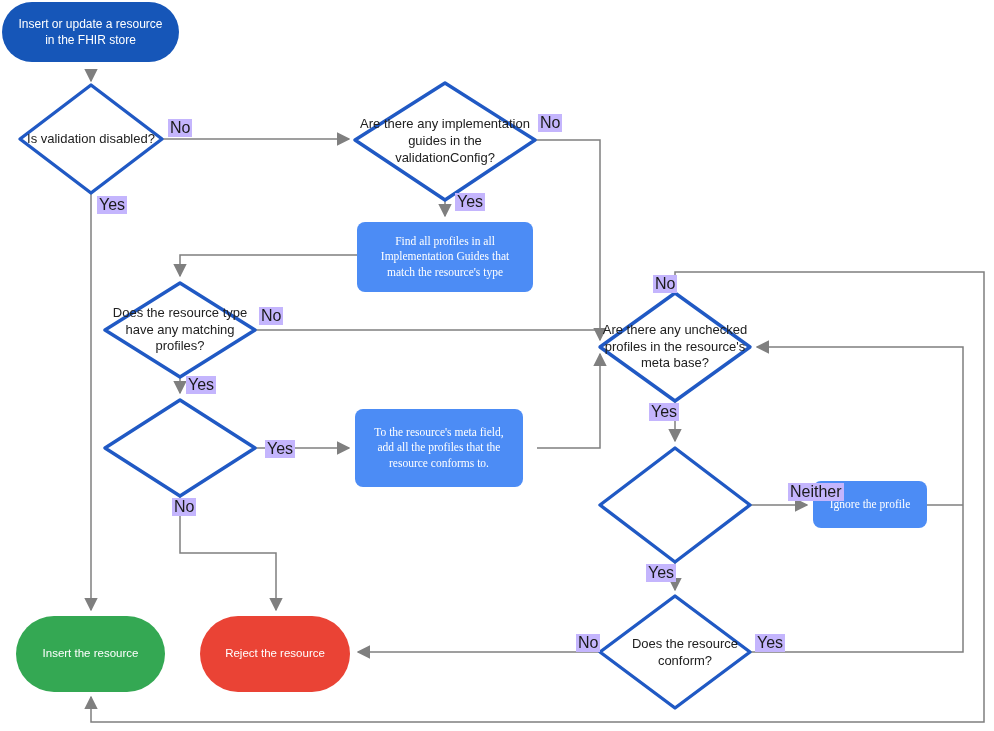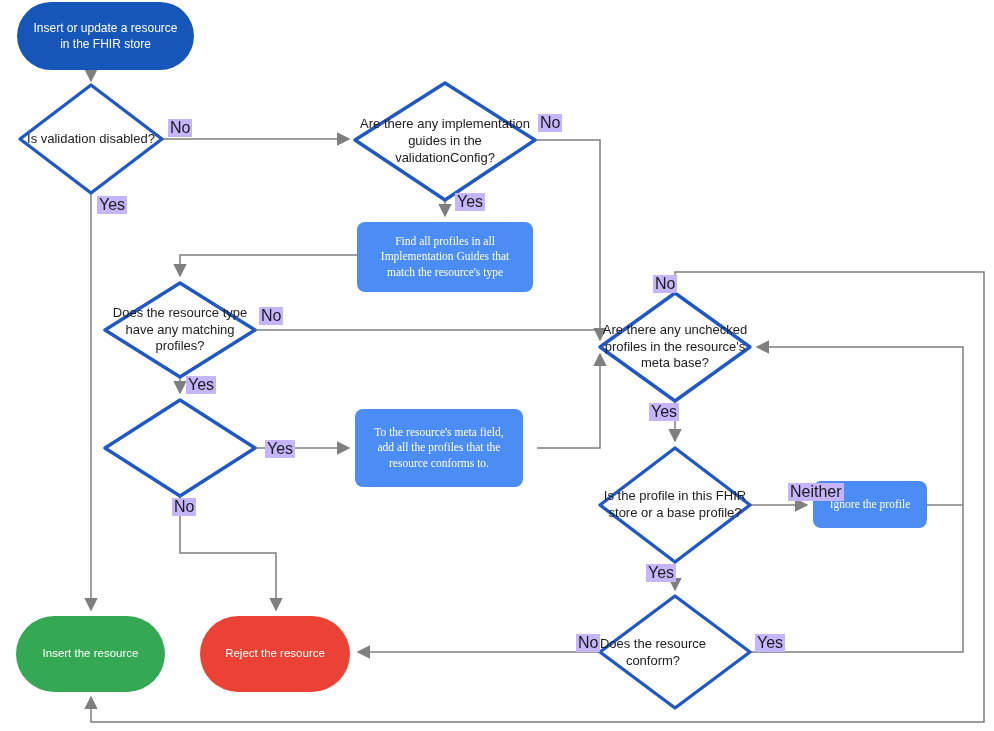--- a/index.html
+++ b/index.html
@@ -62,38 +62,37 @@
 
     <polygon class="diamond" points="91,85 162,139 91,193 20,139"></polygon>
     <polygon class="diamond" points="445,83 535,140 445,200 355,140"></polygon>
     <polygon class="diamond" points="180,283 255,330 180,377 105,330"></polygon>
     <polygon class="diamond" points="180,400 255,448 180,496 105,448"></polygon>
     <polygon class="diamond" points="675,293 750,347 675,401 600,347"></polygon>
     <polygon class="diamond" points="675,448 750,505 675,562 600,505"></polygon>
     <polygon class="diamond" points="675,596 750,652 675,708 600,652"></polygon>
   </svg>
 
-  <div class="node pill start" style="left:17px;top:2px;width:177px;height:68px;">Insert or update a resource in the FHIR store</div>
+  <div class="node pill start" style="left:2px;top:2px;width:177px;height:60px;">Insert or update a resource in the FHIR store</div>
 
   <div class="node proc" style="left:357px;top:222px;width:176px;height:70px;">Find all profiles in all Implementation Guides that match the resource's type</div>
 
   <div class="node proc" style="left:355px;top:409px;width:168px;height:78px;">To the resource's meta field, add all the profiles that the resource conforms to.</div>
 
   <div class="node proc" style="left:813px;top:481px;width:114px;height:47px;">Ignore the profile</div>
 
   <div class="node pill accept" style="left:16px;top:616px;width:149px;height:76px;">Insert the resource</div>
 
   <div class="node pill reject" style="left:200px;top:616px;width:150px;height:76px;">Reject the resource</div>
 
   <div class="dtext" style="left:20px;top:85px;width:142px;height:108px;">Is validation disabled?</div>
   <div class="dtext" style="left:358px;top:83px;width:174px;height:117px;">Are there any implementation guides in the validationConfig?</div>
   <div class="dtext" style="left:107px;top:283px;width:146px;height:94px;">Does the resource type have any matching profiles?</div>
   <div class="dtext" style="left:602px;top:293px;width:146px;height:108px;">Are there any unchecked profiles in the resource's meta base?</div>
-  <div class="dtext" style="left:602px;top:448px;width:146px;height:114px;">Is the profile in this FHIR store or a base profile?</div>
-  <div class="dtext" style="left:580px;top:598px;width:146px;height:110px;">Does the resource conform?</div>
+  <div class="dtext" style="left:612px;top:598px;width:146px;height:110px;">Does the resource conform?</div>
 
   <div class="elabel" style="left:168px;top:119px;">No</div>
   <div class="elabel" style="left:97px;top:196px;">Yes</div>
   <div class="elabel" style="left:538px;top:114px;">No</div>
   <div class="elabel" style="left:455px;top:193px;">Yes</div>
   <div class="elabel" style="left:259px;top:307px;">No</div>
   <div class="elabel" style="left:186px;top:376px;">Yes</div>
   <div class="elabel" style="left:265px;top:440px;">Yes</div>
   <div class="elabel" style="left:172px;top:498px;">No</div>
   <div class="elabel" style="left:653px;top:275px;">No</div>

